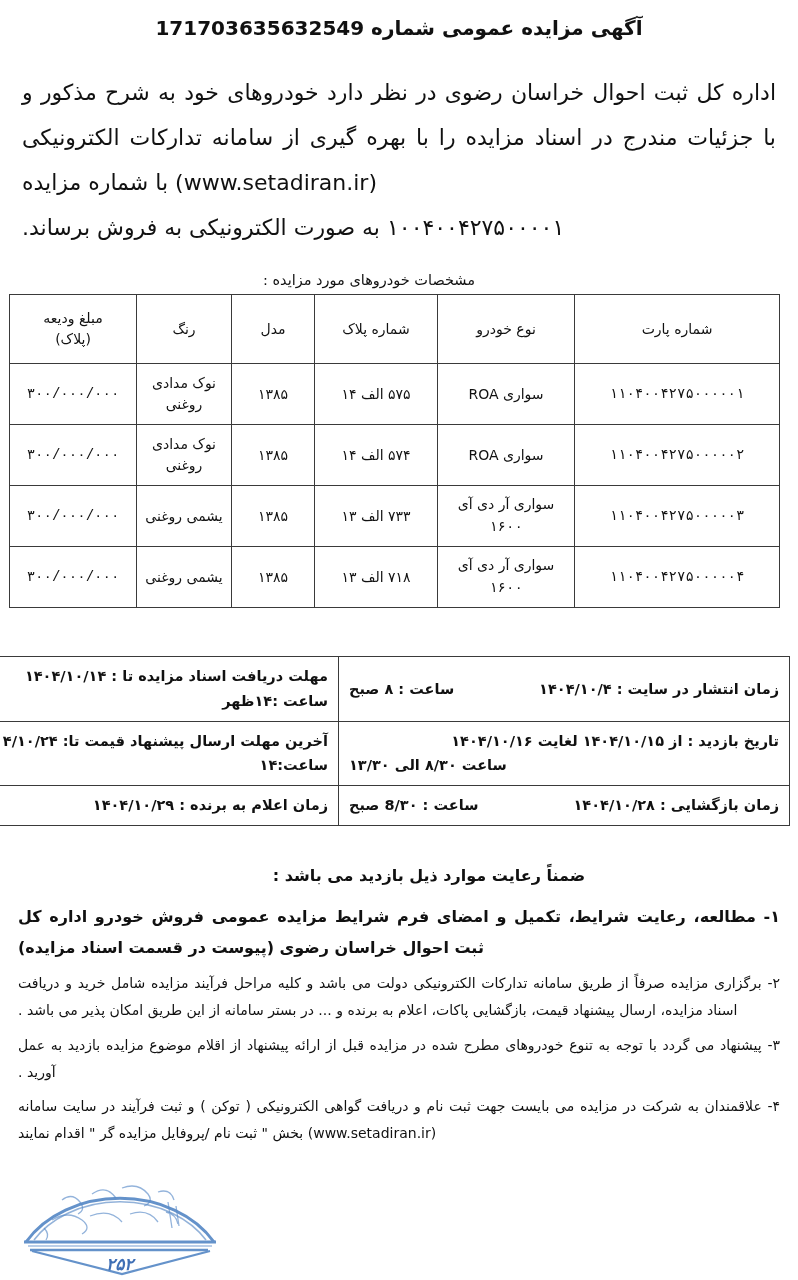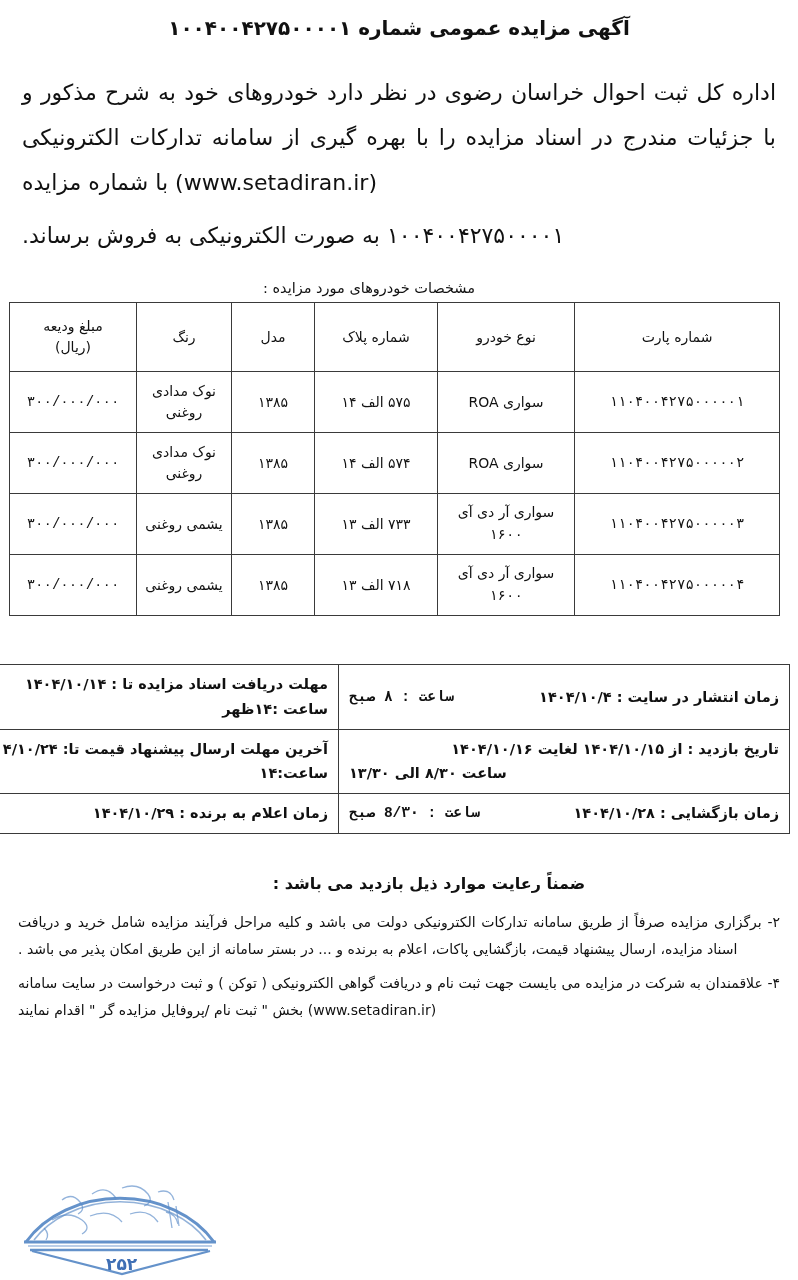--- a/index.html
+++ b/index.html
@@ -41,21 +41,20 @@
     font-size: 22px;
     line-height: 2.05;
     text-align: justify;
     text-align-last: left;
     direction: rtl;
     font-weight: normal;
   }
   .intro .lastline {
     display: block;
     text-align: left;
-    margin-top: 8px;
   }
 
   
   .table-caption {
     margin: 22px 0 6px 0;
     font-size: 14.5px;
     text-align: center;
     padding-right: 60px;
     direction: rtl;
   }
@@ -120,21 +119,21 @@
   }
   .sch-right { width: 430px; }
   .sch-left  { width: 352px; text-align: right; }
   .sch-right .row-inner {
     display: flex;
     justify-content: space-between;
     align-items: center;
     gap: 6px;
   }
   .sch-right .seg-a { text-align: right; }
-  .sch-right .seg-b { text-align: center; white-space: nowrap; font-family: Liberation Mono, monospace; }
+  .sch-right .seg-b { text-align: center; white-space: nowrap; }
   .sch-sub { display: block; text-align: left; }
 
   
   .cond-head {
     margin: 40px 28px 0 28px;
     font-size: 16px;
     font-weight: bold;
     text-align: center;
     direction: rtl;
     padding-left: 60px;
@@ -172,48 +171,49 @@
   }
   .stamp svg { display: block; }
   .stamp-number {
     position: absolute;
     left: 88px;
     bottom: 14px;
     font-size: 17px;
     font-weight: bold;
     color: #3f6fb5;
     letter-spacing: 1px;
+    font-style: italic;
   }
 </style>
 </head>
 <body>
 
 <div class="page">
 
-  <div class="doc-title">آگهی مزایده عمومی شماره  ۱۰۰۴۰۰۴۲۷۵۰۰۰۰۱</div>
+  <div class="doc-title">آگهی مزایده عمومی شماره  171703635632549</div>
 
   <div class="intro">
     <span>اداره کل ثبت احوال خراسان رضوی در نظر دارد خودروهای خود به شرح مذکور و با جزئیات مندرج در اسناد مزایده را با بهره گیری از سامانه تدارکات الکترونیکی (www.setadiran.ir) با شماره مزایده</span>
     <span class="lastline">۱۰۰۴۰۰۴۲۷۵۰۰۰۰۱ به صورت الکترونیکی به فروش برساند.</span>
   </div>
 
   <div class="table-caption">مشخصات خودروهای مورد مزایده :</div>
 
   <div class="vehicles-wrap">
     <table class="vehicles">
       <thead>
         <tr>
           <th class="col-part">شماره پارت</th>
           <th class="col-type">نوع خودرو</th>
           <th class="col-plate">شماره پلاک</th>
           <th class="col-model">مدل</th>
           <th class="col-color">رنگ</th>
           <th class="col-dep">
             <span>مبلغ ودیعه</span><br>
-            <span>(ریال)</span>
+            <span>(پلاک)</span>
           </th>
         </tr>
       </thead>
       <tbody>
         <tr>
           <td><span class="num">۱۱۰۴۰۰۴۲۷۵۰۰۰۰۰۱</span></td>
           <td class="type-cell">سواری ROA</td>
           <td>۵۷۵ الف ۱۴</td>
           <td>۱۳۸۵</td>
           <td>نوک مدادی روغنی</td>
@@ -281,27 +281,35 @@
           </td>
           <td class="sch-left">زمان اعلام به برنده : ۱۴۰۴/۱۰/۲۹</td>
         </tr>
       </tbody>
     </table>
   </div>
 
   <div class="cond-head">ضمناً رعایت موارد ذیل بازدید می باشد :</div>
 
   <ol class="conditions">
+    <li class="bold-item">
+      <span class="li-marker">۱-</span>
+      <span>مطالعه، رعایت شرایط، تکمیل و امضای فرم شرایط مزایده عمومی فروش خودرو اداره کل ثبت احوال خراسان رضوی (پیوست در قسمت اسناد مزایده)</span>
+    </li>
     <li>
       <span class="li-marker">۲-</span>
       <span>برگزاری مزایده صرفاً از طریق سامانه تدارکات الکترونیکی دولت می باشد و کلیه مراحل فرآیند مزایده شامل خرید و دریافت اسناد مزایده، ارسال پیشنهاد قیمت، بازگشایی پاکات، اعلام به برنده و ... در بستر سامانه از این طریق امکان پذیر می باشد .</span>
     </li>
     <li>
+      <span class="li-marker">۳-</span>
+      <span>پیشنهاد می گردد با توجه به تنوع خودروهای مطرح شده در مزایده قبل از ارائه پیشنهاد از اقلام موضوع مزایده بازدید به عمل آورید .</span>
+    </li>
+    <li>
       <span class="li-marker">۴-</span>
-      <span>علاقمندان به شرکت در مزایده می بایست جهت ثبت نام و دریافت گواهی الکترونیکی ( توکن ) و ثبت درخواست در سایت سامانه (www.setadiran.ir) بخش " ثبت نام /پروفایل مزایده گر " اقدام نمایند</span>
+      <span>علاقمندان به شرکت در مزایده می بایست جهت ثبت نام و دریافت گواهی الکترونیکی ( توکن ) و ثبت فرآیند در سایت سامانه (www.setadiran.ir) بخش " ثبت نام /پروفایل مزایده گر " اقدام نمایند</span>
     </li>
   </ol>
 
   <div class="stamp">
     <svg width="232" height="138" viewBox="0 0 232 138" xmlns="http://www.w3.org/2000/svg">
       <g fill="none" stroke="#4a7fc1" stroke-width="3" opacity="0.85">
         <path d="M8 92 A108 86 0 0 1 196 92"></path>
         <path d="M16 90 A100 78 0 0 1 188 90" stroke-width="1.6" opacity="0.7"></path>
         <path d="M6 92 L198 92" stroke-width="3"></path>
         <path d="M10 96 L194 96" stroke-width="1.5" opacity="0.6"></path>

